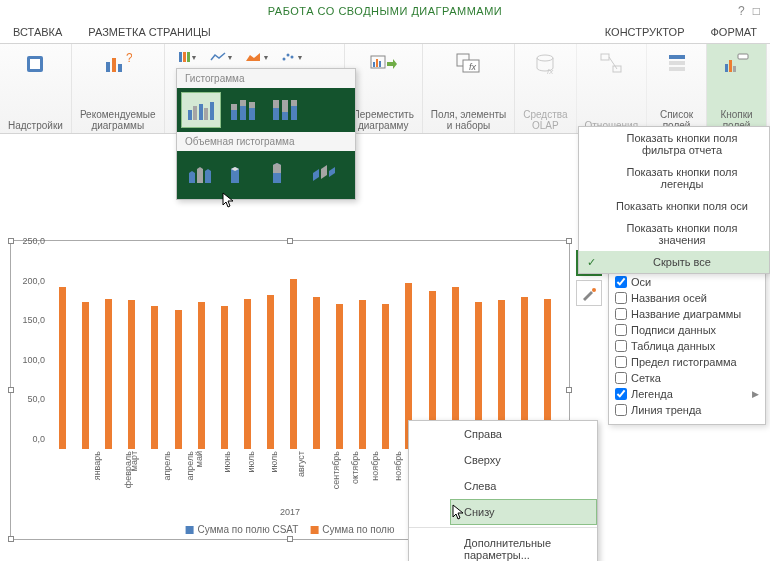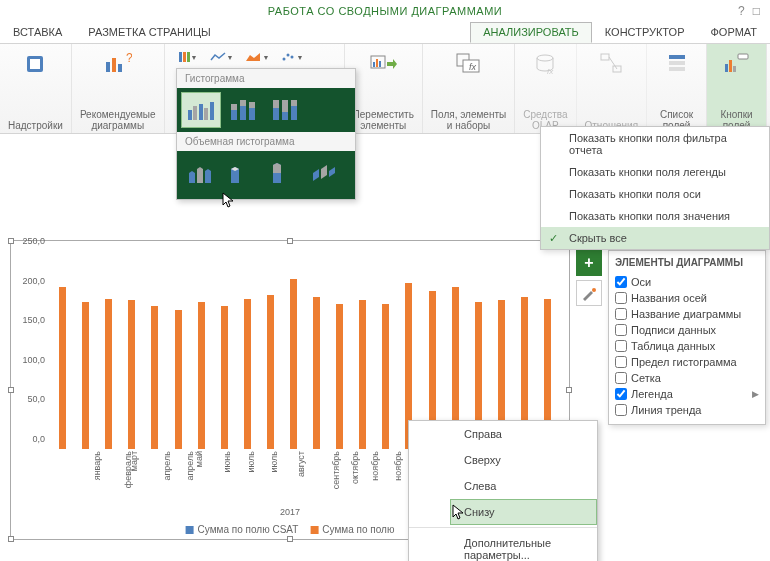--- a/index.html
+++ b/index.html
@@ -21,21 +21,21 @@
 .ribbon-label { font-size: 10px; color: #666; text-align: center; line-height: 1.1; }
 .ribbon-header-row { display: flex; gap: 4px; padding: 4px 6px; align-items: center; }
 .dropdown-arrow { font-size: 7px; color: #666; margin-left: 1px; }
 
 .chart-type-dropdown { position: absolute; left: 176px; top: 68px; width: 180px; background: #14532d; border: 1px solid #c5c5c5; box-shadow: 2px 2px 6px rgba(0,0,0,0.2); z-index: 10; padding-bottom: 4px; }
 .dropdown-section-title { font-size: 10px; color: #888; padding: 4px 8px; background: #f5f5f5; }
 .chart-icons-row { display: flex; gap: 2px; padding: 4px; }
 .chart-icon-btn { width: 40px; height: 36px; border: 1px solid transparent; display: flex; align-items: center; justify-content: center; cursor: pointer; }
 .chart-icon-btn.hover { background: #d4e9d4; border: 1px solid #8bc088; }
 
-.field-btn-menu { position: absolute; right: 0; top: 126px; width: 230px; background: #fff; border: 1px solid #c5c5c5; box-shadow: 2px 2px 6px rgba(0,0,0,0.15); z-index: 5; font-size: 11px; }
+.field-btn-menu { position: absolute; right: 0; top: 126px; width: 192px; background: #fff; border: 1px solid #c5c5c5; box-shadow: 2px 2px 6px rgba(0,0,0,0.15); z-index: 5; font-size: 11px; text-align: center; }
 .field-menu-item { padding: 5px 12px 5px 28px; cursor: pointer; position: relative; }
 .field-menu-item.highlighted { background: #d4e9d4; }
 .field-menu-check { position: absolute; left: 8px; color: #2e7d32; }
 
 .chart-area { position: absolute; left: 10px; top: 240px; width: 560px; height: 300px; border: 1px solid #aaa; background: #fff; }
 .handle { position: absolute; width: 6px; height: 6px; background: #fff; border: 1px solid #888; }
 .chart-plot { position: absolute; left: 40px; top: 10px; right: 10px; bottom: 90px; }
 .y-axis { position: absolute; left: 0; top: 10px; bottom: 90px; width: 38px; }
 .y-tick { position: absolute; right: 4px; font-size: 9px; color: #666; transform: translateY(-50%); }
 .bars-container { position: absolute; inset: 0; display: flex; align-items: flex-end; }
@@ -76,21 +76,20 @@
 <div class="title-bar">
   <span class="title-center">РАБОТА СО СВОДНЫМИ ДИАГРАММАМИ</span>
   <span class="help-icon">?</span>
   <span class="help-icon">□</span>
 </div>
 
 <div class="tab-row">
   <div class="tab">ВСТАВКА</div>
   <div class="tab">РАЗМЕТКА СТРАНИЦЫ</div>
   <div class="tab-spacer"></div>
-  <div class="tab active-green">АНАЛИЗИРОВАТЬ</div>
   <div class="tab">КОНСТРУКТОР</div>
   <div class="tab">ФОРМАТ</div>
 </div>
 
 <div class="ribbon">
   <div class="ribbon-group vertical-btn">
     <div class="ribbon-icon">
       <svg width="24" height="24">
           <rect x="4" y="4" width="16" height="16" fill="#4f81bd" rx="2"></rect>
           <rect x="7" y="7" width="10" height="10" fill="#fff"></rect>
@@ -146,21 +145,21 @@
     <div class="ribbon-icon">
       <svg width="28" height="24">
           <rect x="2" y="4" width="14" height="12" fill="none" stroke="#888"></rect>
           <rect x="4" y="10" width="2" height="5" fill="#4f81bd"></rect>
           <rect x="7" y="7" width="2" height="8" fill="#ed7d31"></rect>
           <rect x="10" y="9" width="2" height="6" fill="#4f81bd"></rect>
           <path d="M18 10 L24 10 L24 7 L28 12 L24 17 L24 14 L18 14 Z" fill="#70ad47"></path>
         </svg>
     </div>
     <div class="ribbon-label" style="white-space:pre-line">Переместить
-элементы</div>
+диаграмму</div>
   </div>
   <div class="ribbon-group vertical-btn">
     <div class="ribbon-icon">
       <svg width="28" height="24">
           <rect x="2" y="2" width="12" height="12" fill="none" stroke="#888"></rect>
           <rect x="8" y="8" width="16" height="12" fill="#fff" stroke="#888"></rect>
           <text x="14" y="18" font-size="9" fill="#666" font-style="italic">fx</text>
         </svg>
     </div>
     <div class="ribbon-label" style="white-space:pre-line">Поля, элементы

